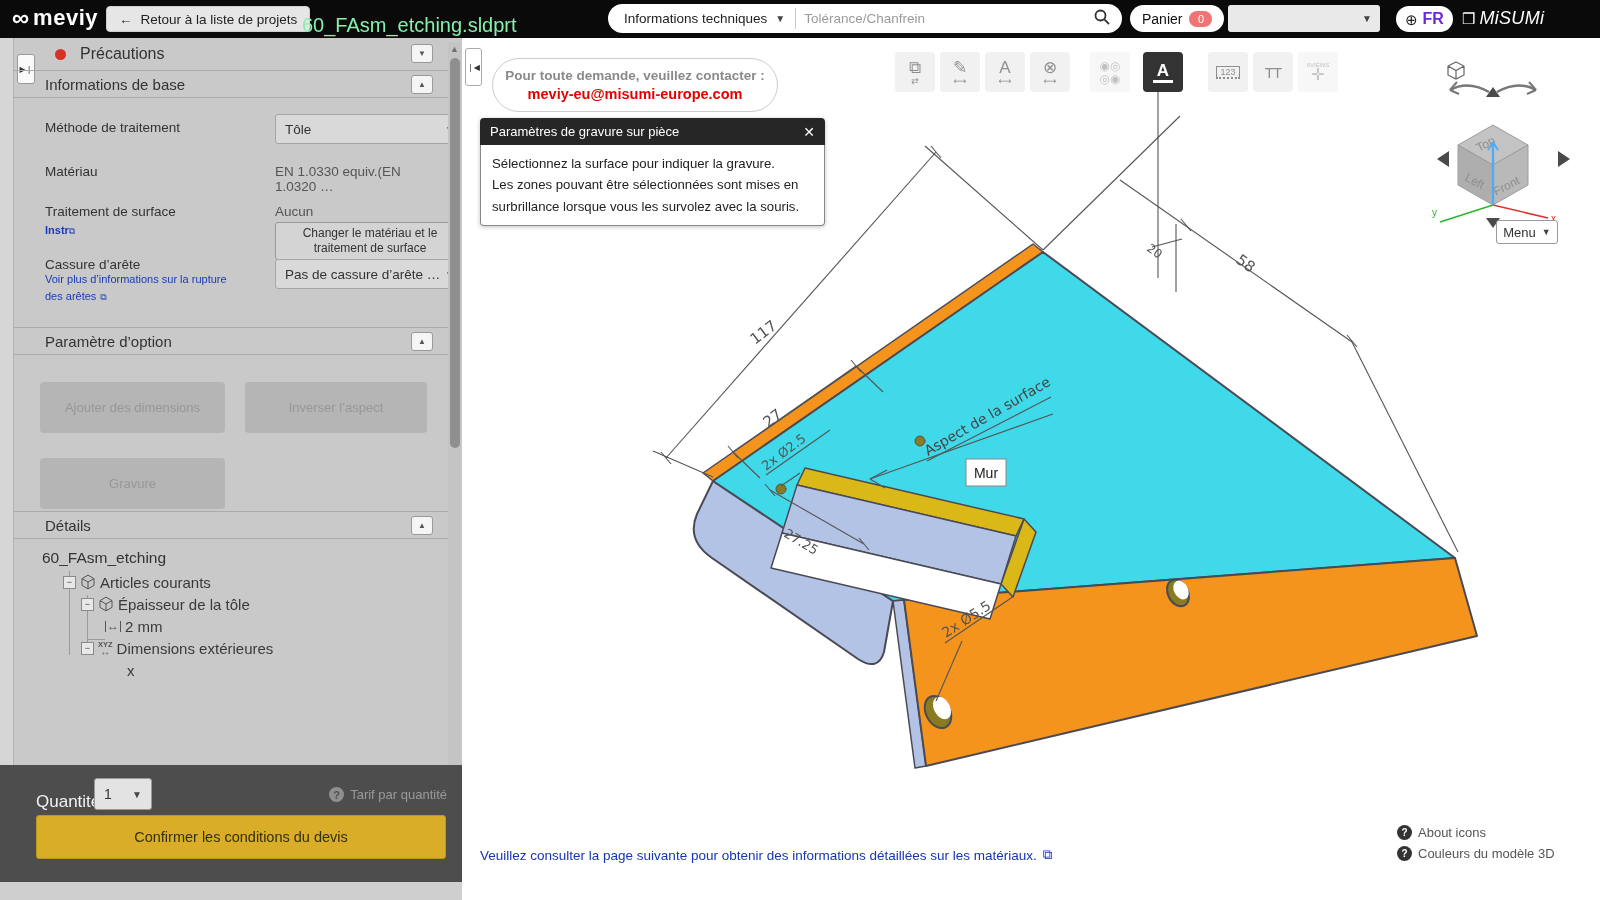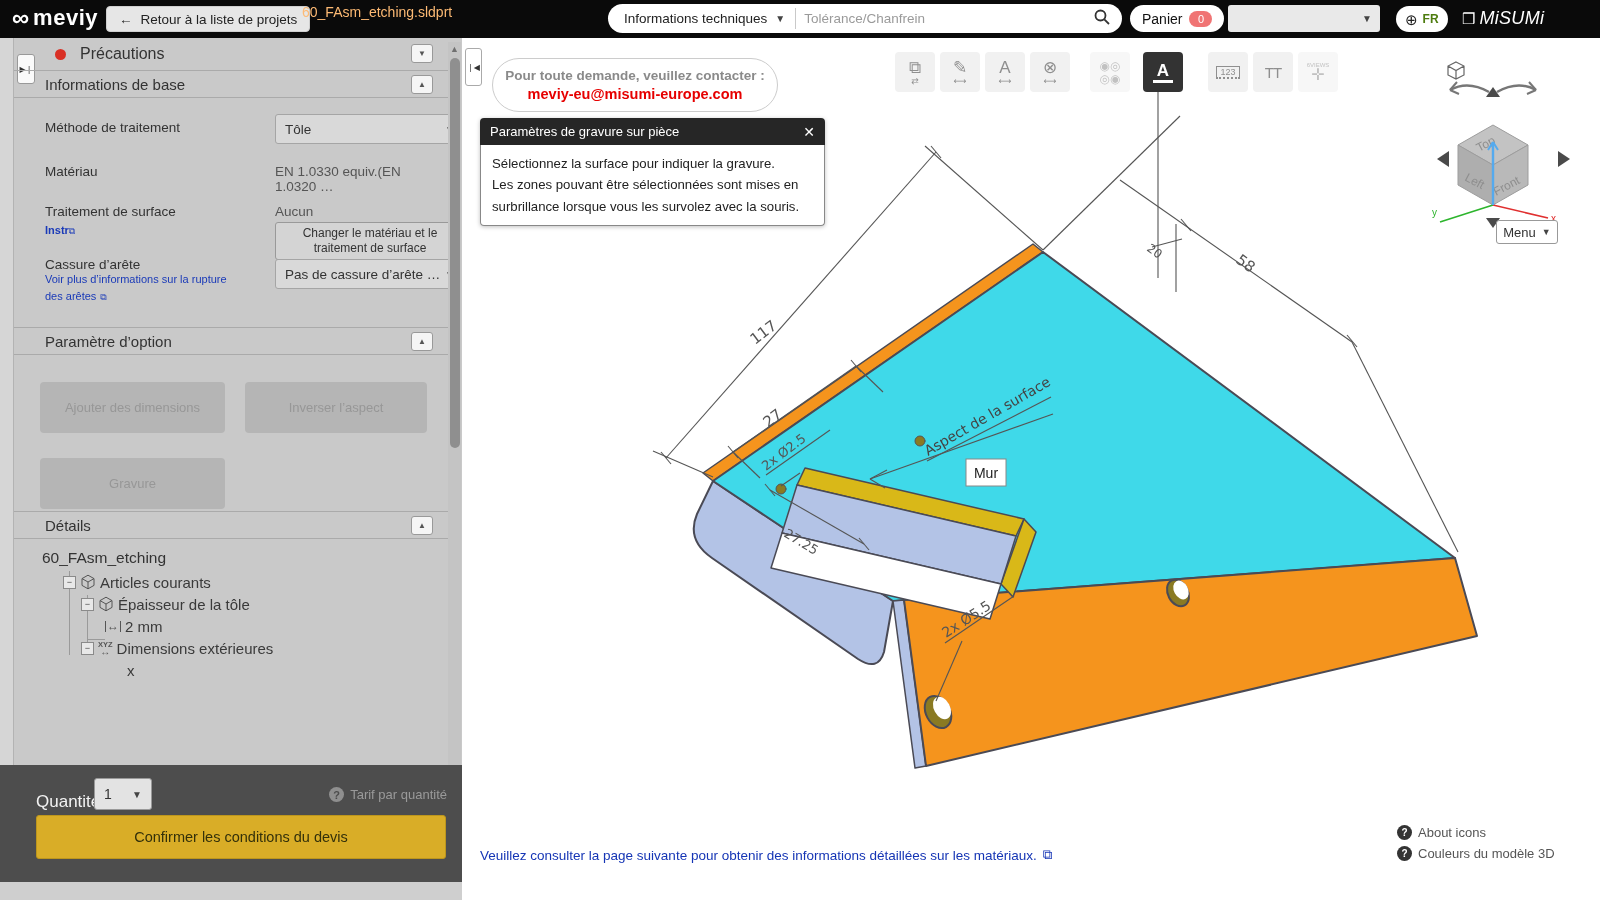--- a/index.html
+++ b/index.html
@@ -9,40 +9,40 @@
 
   
   .topbar { position:absolute; left:0; top:0; width:1600px; height:38px; background:#0a0a0a; }
   .topbar > * { position:absolute; }
   .logo { left:12px; top:5px; color:#fff; display:flex; align-items:center; gap:4px; }
   .logo .swirl { font-size:24px; font-weight:bold; line-height:26px; }
   .logo .word { font-size:22px; font-weight:bold; letter-spacing:0.5px; }
   .back-btn { left:106px; top:6px; height:26px; background:#e6e6e6; border:1px solid #cfcfcf;
               border-radius:4px; display:flex; align-items:center; gap:8px; padding:0 12px;
               font-size:13.5px; color:#222; cursor:pointer; }
-  .file-name { left:302px; top:4px; color:#fdba74; font-size:14px; }
+  .file-name { left:302px; top:14px; color:#86efac; font-size:20px; }
   .search { left:608px; top:4px; width:514px; height:29px; background:#fff; border-radius:16px;
             display:flex; align-items:center; overflow:hidden; }
   .search .cat { display:flex; align-items:center; gap:8px; padding:0 10px 0 16px; font-size:13.5px; color:#222; cursor:pointer; white-space:nowrap; }
   .search .divider { width:1px; height:21px; background:#c9c9c9; }
   .search input { flex:1; border:none; outline:none; font-size:13.5px; padding:0 8px; color:#333;
                   font-family:"Liberation Sans",sans-serif; }
   .search input::placeholder { color:#9a9a9a; }
   .search .mag { margin-right:12px; }
   .chev { font-size:10px; color:#444; }
   .cart { left:1130px; top:5px; height:27px; background:#fff; border-radius:15px; display:flex;
           align-items:center; gap:7px; padding:0 12px; font-size:14px; color:#111; cursor:pointer; }
   .cart .badge { background:#f07474; color:#fff; font-size:11px; min-width:23px; height:16px;
                  border-radius:9px; display:flex; align-items:center; justify-content:center; }
   .hdr-select { left:1228px; top:5px; width:152px; height:27px; background:#e9e9e9; border-radius:3px;
                 display:flex; align-items:center; justify-content:flex-end; padding:0 8px; cursor:pointer; }
   .globe-pill { left:1396px; top:6px; height:26px; background:#fff; border-radius:14px; display:flex;
                 align-items:center; gap:5px; padding:0 9px; cursor:pointer; }
   .globe-pill .g { font-size:15px; color:#222; line-height:15px; }
-  .globe-pill .fr { font-size:12px; font-weight:bold; color:#4d7c0f; }
+  .globe-pill .fr { font-size:16px; font-weight:bold; color:#6d28d9; }
   .misumi { left:1462px; top:8px; color:#fff; display:flex; align-items:center; gap:4px; }
   .misumi .box { font-size:15px; }
   .misumi .word { font-size:18px; font-weight:normal; font-style:italic; letter-spacing:0.3px; }
 
   
   .sidebar { position:absolute; left:0; top:38px; width:462px; height:862px; background:#c9c9c9; }
   .side-rail { position:absolute; left:0; top:0; width:14px; height:727px; background:#d6d6d6; border-right:1px solid #b3b3b3; }
   .side-handle { position:absolute; left:17px; top:16px; width:18px; height:30px; background:#fafafa;
                  border:1px solid #999; border-radius:3px; font-size:8px; color:#333; display:flex;
                  align-items:center; justify-content:center; cursor:pointer; }

